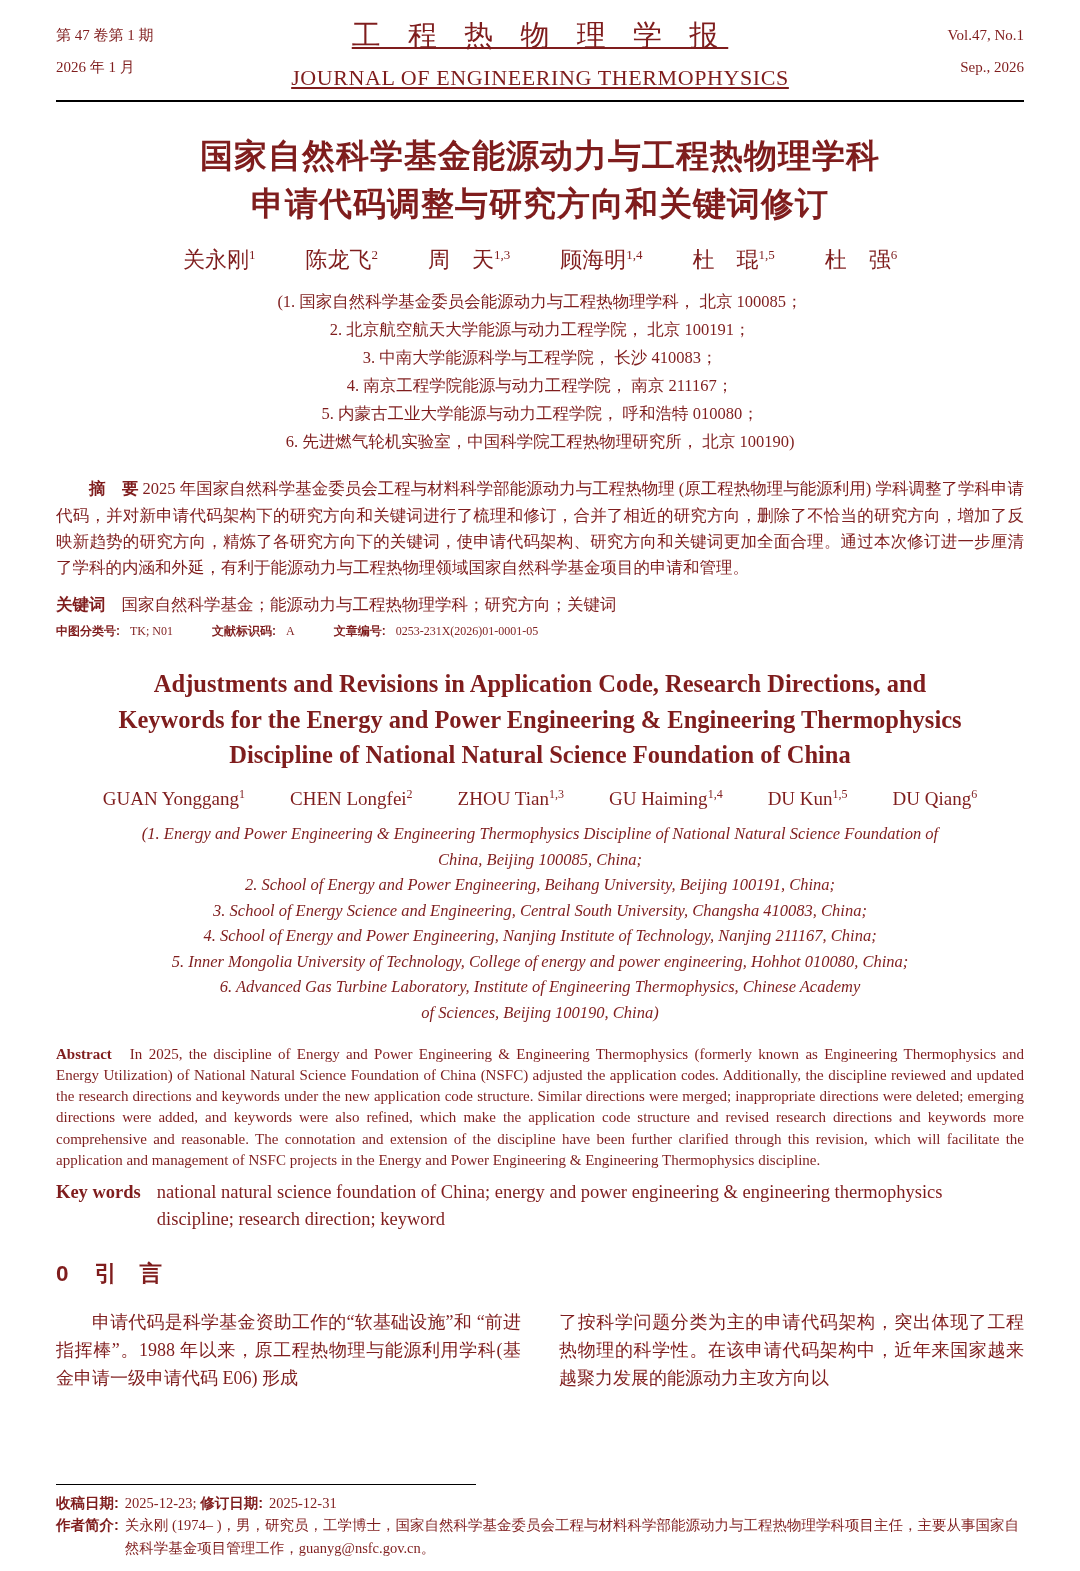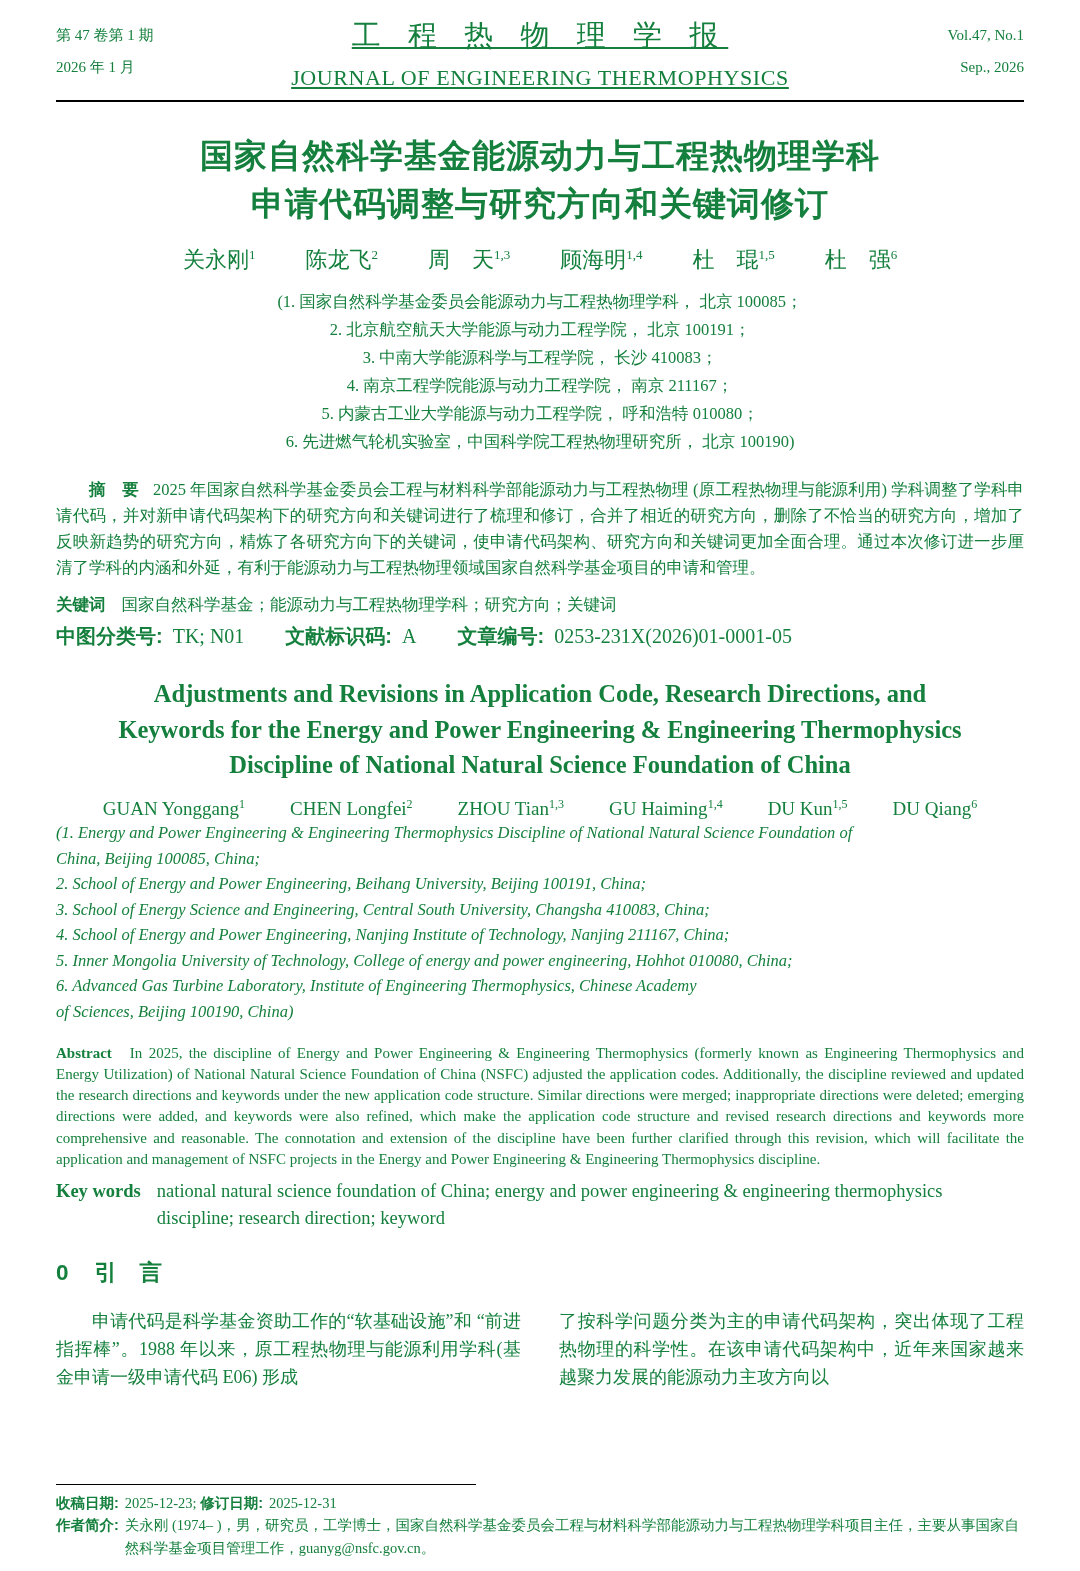--- a/index.html
+++ b/index.html
@@ -1,21 +1,21 @@
 <!DOCTYPE html>
 <html><head>
 <meta charset="utf-8">
 <style>
   * { margin: 0; padding: 0; box-sizing: border-box; }
   html, body { background: #ffffff; }
   .page {
     width: 1080px; height: 1571px;
     margin: 0 auto;
     background: #ffffff;
-    color: #15803d;
+    color: #7f1d1d;
     font-family: "Liberation Serif", "DejaVu Serif", serif;
     padding: 14px 56px 10px 56px;
     position: relative;
     overflow: hidden;
   }
   .cjk-bold { font-family: "Liberation Sans", "DejaVu Sans", sans-serif; font-weight: bold; text-align: center; }
 
   
   .header { display: flex; justify-content: space-between; align-items: flex-start; }
   .header-side { font-size: 15px; line-height: 2.1; padding-top: 6px; width: 150px; }
@@ -30,32 +30,32 @@
     margin-top: 30px; text-align: center; font-size: 33px; line-height: 1.45;
     font-weight: bold; font-family: "Liberation Sans", "DejaVu Sans", sans-serif;
     letter-spacing: 1px;
   }
   .authors-row { display: flex; justify-content: center; gap: 50px; margin-top: 17px; font-size: 22px; }
   .authors-row sup { font-size: 13px; }
   .cn-affils { margin-top: 13px; text-align: center; font-size: 16.5px; line-height: 1.7; }
   .cn-abstract {
     margin-top: 20px; font-size: 16.5px; line-height: 1.58; text-align: justify; text-indent: 2em;
   }
-  .cn-abstract .lbl { margin-right: 14px; }
+  .cn-abstract .lbl { margin-right: 4px; font-family: Liberation Mono, monospace; }
   .cn-keywords { margin-top: 13px; font-size: 16.5px; }
   .cn-keywords .lbl { margin-right: 16px; }
-  .cn-meta { margin-top: 7px; font-size: 20px; }
+  .cn-meta { margin-top: 7px; font-size: 12px; }
   .cn-meta .pair { margin-right: 36px; }
   .cn-meta .lbl { margin-right: 10px; }
 
   
   .en-title { margin-top: 26px; text-align: center; font-size: 24.5px; line-height: 1.45; font-weight: bold; }
   .en-authors { display: flex; justify-content: center; gap: 45px; margin-top: 14px; font-size: 19px; }
   .en-authors sup { font-size: 12px; }
-  .en-affils { font-style: italic; font-size: 16.5px; line-height: 1.55; }
+  .en-affils { margin-top: 11px; text-align: center; font-style: italic; font-size: 16.5px; line-height: 1.55; }
   .en-abstract { margin-top: 18px; font-size: 15px; line-height: 1.42; text-align: justify; }
   .en-abstract .lbl { margin-right: 18px; }
   .en-keywords { display: flex; margin-top: 8px; font-size: 18.5px; line-height: 1.42; }
   .en-keywords .lbl { white-space: nowrap; margin-right: 16px; font-weight: bold; }
 
   
   .section-heading {
     margin-top: 26px; font-size: 22.5px; font-weight: bold;
     font-family: "Liberation Sans", "DejaVu Sans", sans-serif;
   }

